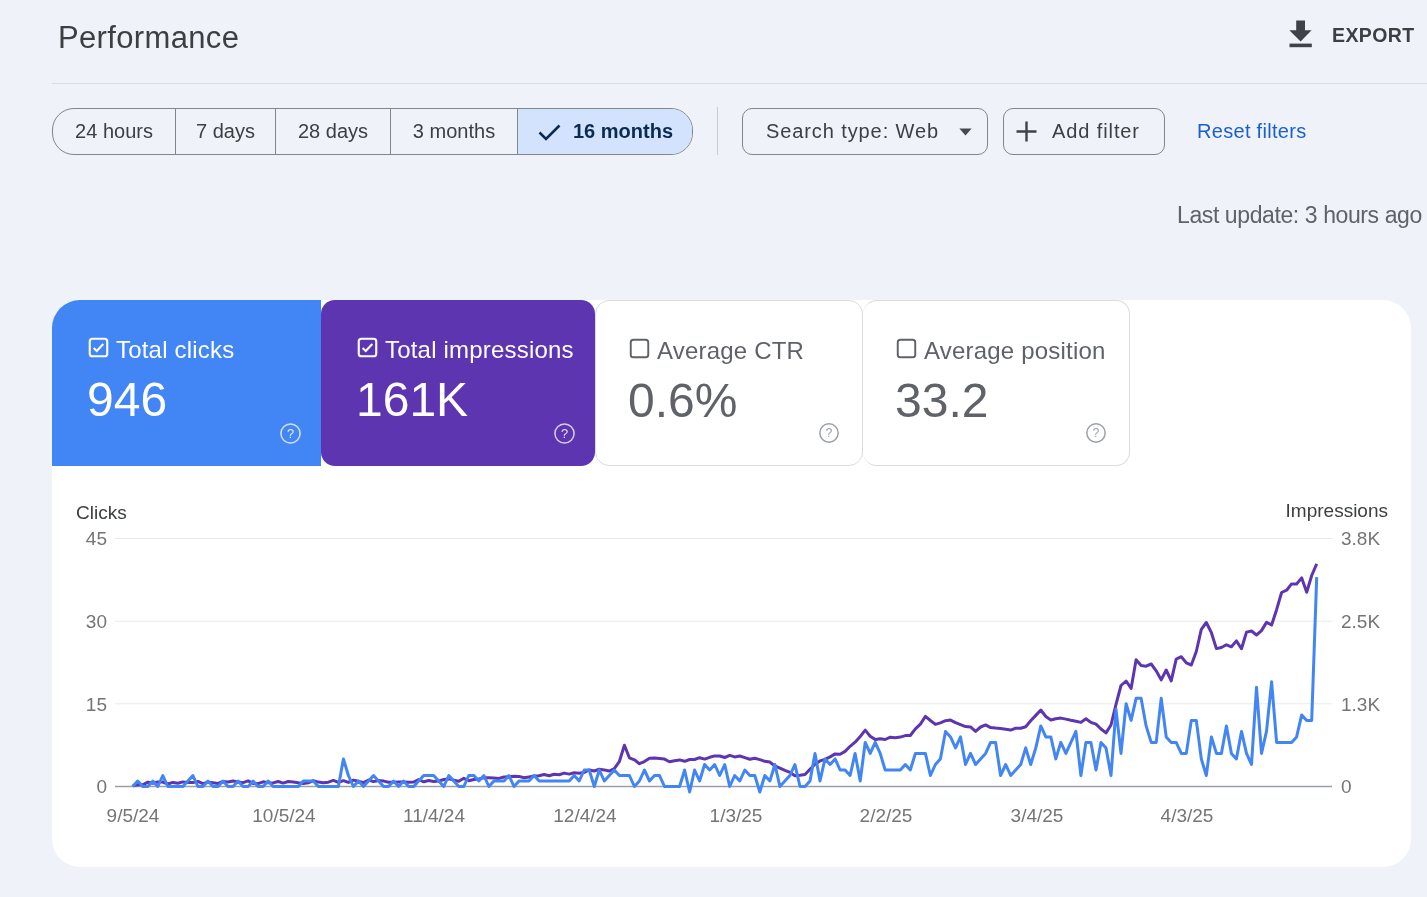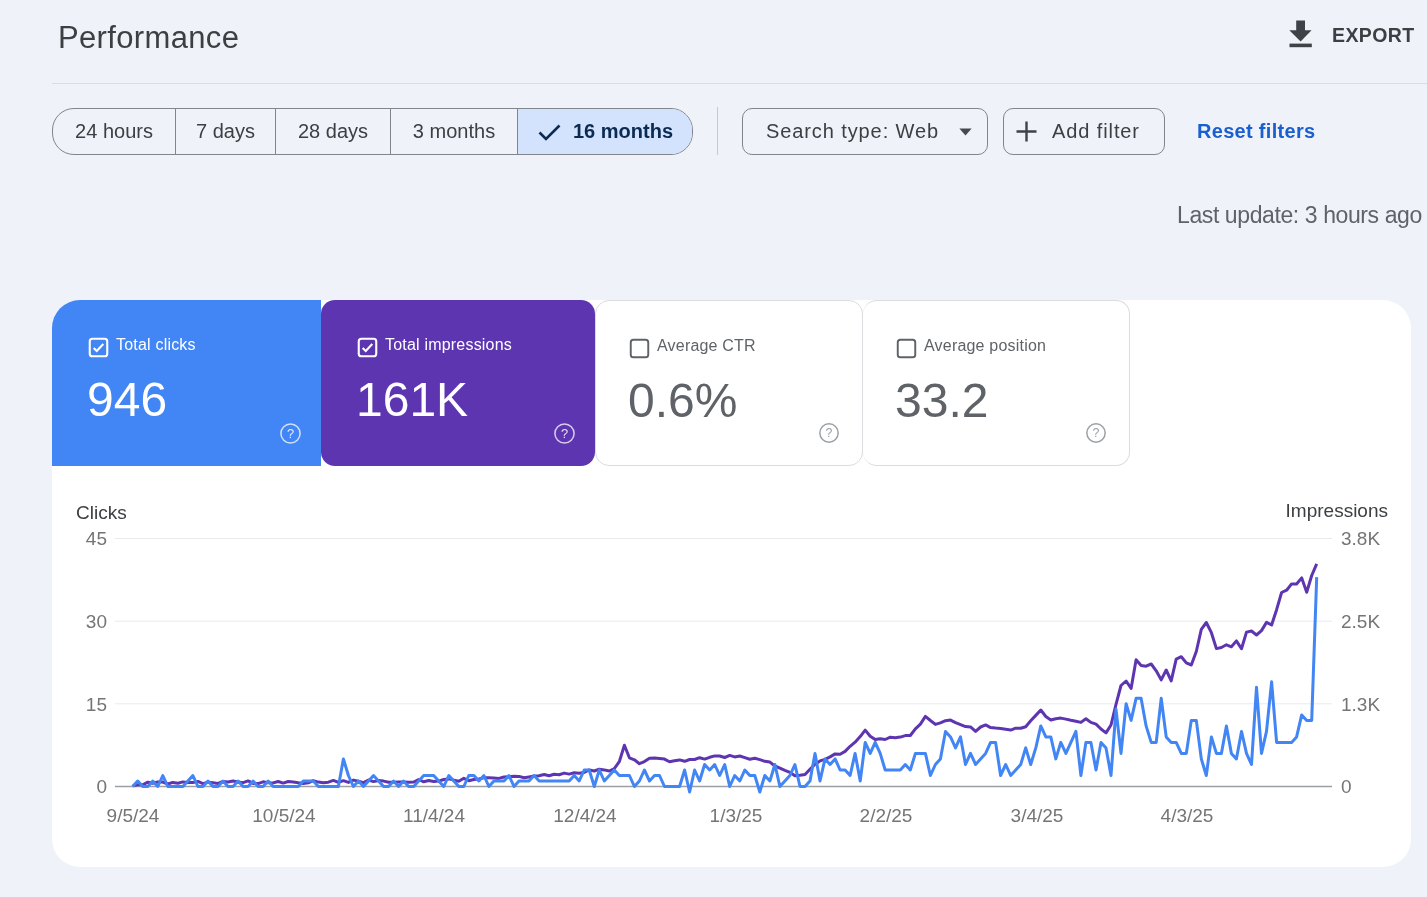--- a/index.html
+++ b/index.html
@@ -9,27 +9,27 @@
 #exptext { left:1332px; top:24px; font-size:19.5px; font-weight:bold; letter-spacing:0.4px; color:#3c4043; }
 #hr1 { left:52px; top:83px; width:1375px; height:1px; background:#d8dce3; }
 
 #segs { left:52px; top:108px; height:47px; display:flex; border:1px solid #80868b; border-radius:22px; overflow:hidden; }
 .seg { display:flex; align-items:center; justify-content:center; font-size:20px; color:#3c4043; border-right:1px solid #80868b; padding:0; }
 .seg:last-child { border-right:none; background:#d3e3fd; color:#0b2b52; }
 .seg.sel { font-weight:bold; }
 
 .btn { position:absolute; top:108px; height:47px; border:1px solid #80868b; border-radius:10px; display:flex; align-items:center; font-size:20px; color:#3c4043; background:transparent; }
 #vdiv { left:717px; top:107px; width:1px; height:48px; background:#c6cace; }
-#reset { left:1197px; top:108px; height:47px; display:flex; align-items:center; color:#1a5fd0; font-size:20px; font-weight:bold; letter-spacing:0.3px;}
+#reset { left:1197px; top:108px; height:47px; display:flex; align-items:center; color:#1a5fd0; font-size:20px; font-weight:normal; letter-spacing:0.3px;}
 #lastupd { left:1177px; top:202px; font-size:23px; color:#5f6368; letter-spacing:-0.4px; }
 
 #panel { left:52px; top:300px; width:1359px; height:567px; background:#fff; border-radius:28px; }
 .card { position:absolute; top:0; height:166px;border-radius:14px; }
 .card .cb { position:absolute; left:36px; top:37px; }
-.card .lbl { position:absolute; left:64px; top:36px; font-size:16px; letter-spacing:0.2px; }
+.card .lbl { position:absolute; left:64px; top:36px; font-size:24px; letter-spacing:0.2px; }
 .card .val { position:absolute; left:35px; top:72px; font-size:48px; letter-spacing:0px; }
 .card .help { position:absolute; right:19px; bottom:21px; }
 #card1 { left:0; width:269px; background:#4285f4; border-radius:28px 0 0 0; color:#fff; }
 #card2 { left:269px; width:274px; background:#5e35b1; color:#fff; }
 #card3 { left:543px; width:268px; background:#fff; border:1px solid #dadce0; color:#5f6368; }
 #card3 .cb, #card4 .cb { left:33px; } #card3 .lbl, #card4 .lbl { left:61px; } #card3 .val, #card4 .val { left:32px;text-align:center; } #card3 .help, #card4 .help { right:22px; }
 #card4 { left:811px; width:267px; background:#fff; border:1px solid #dadce0; border-left:none; color:#5f6368; }
 .wlbl { color:#5f6368; }
 </style></head>
 <body>

